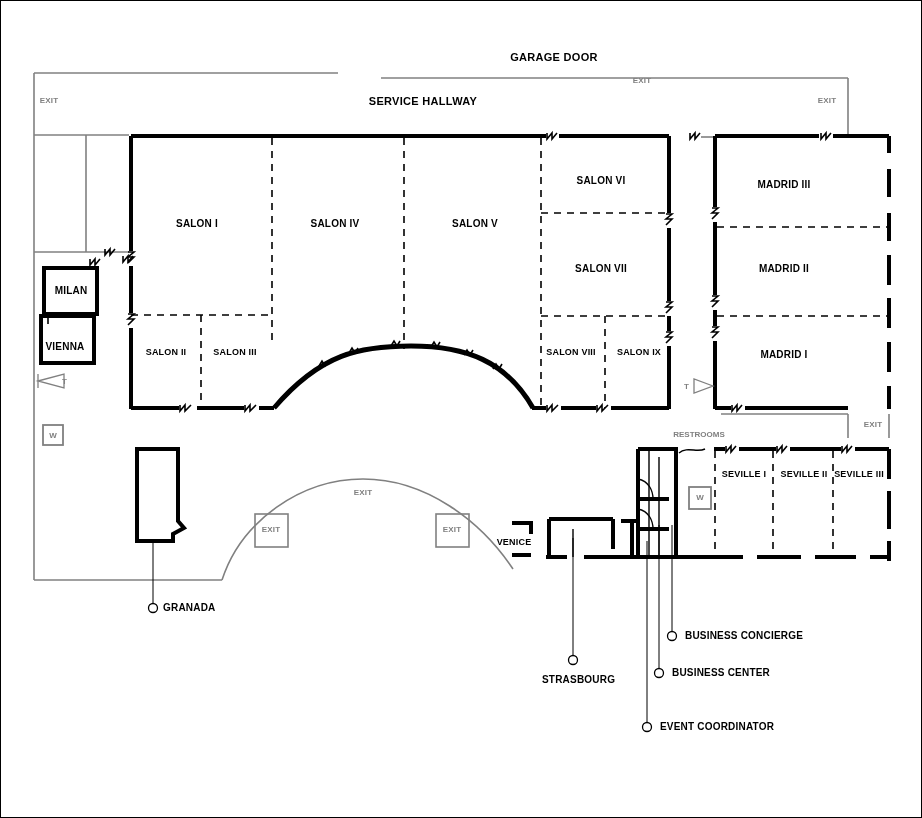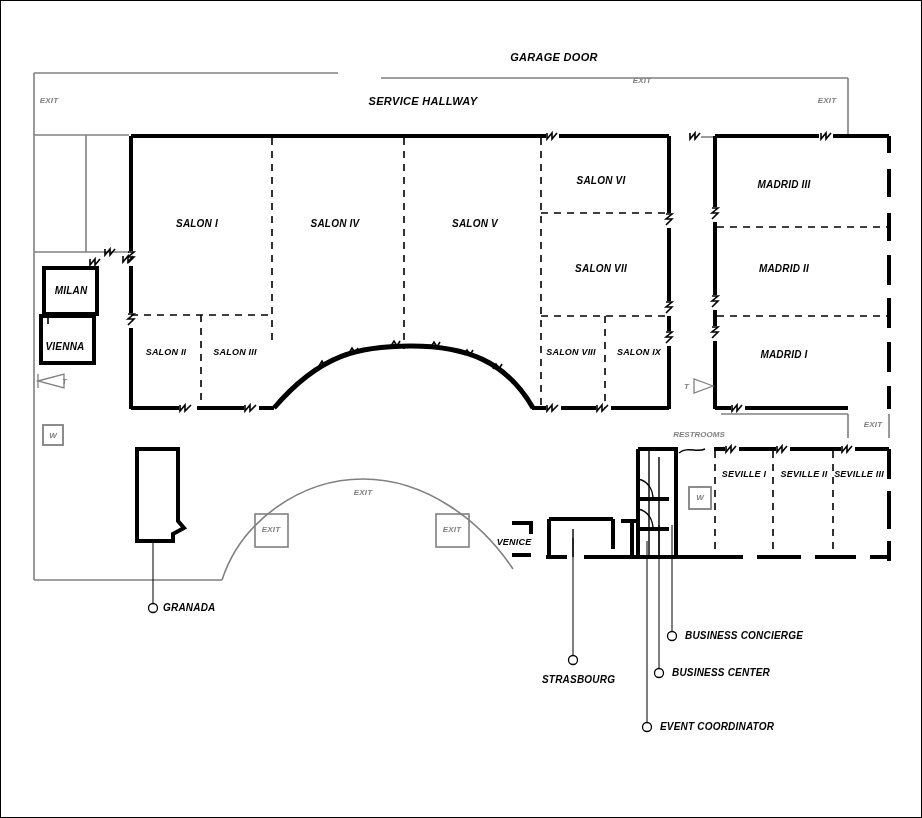--- a/index.html
+++ b/index.html
@@ -4,21 +4,20 @@
 <style>
   html,body{margin:0;padding:0;background:#ffffff;}
   body{font-family:"Liberation Sans", sans-serif;}
   #plan-root{
     position:relative;
     width:922px;height:818px;
     background:#fff;
     border:1px solid #000;
     box-sizing:border-box;
     overflow:hidden;
-    font-style:italic;
   }
   #plan-svg{position:absolute;left:0;top:0;width:922px;height:818px;}
   .room-label{
     font-family:"Liberation Sans", sans-serif;
     font-weight:bold;
     fill:#000;
     text-anchor:middle;
     dominant-baseline:middle;
   }
   .lbl-10{font-size:10px;letter-spacing:0.2px;}

